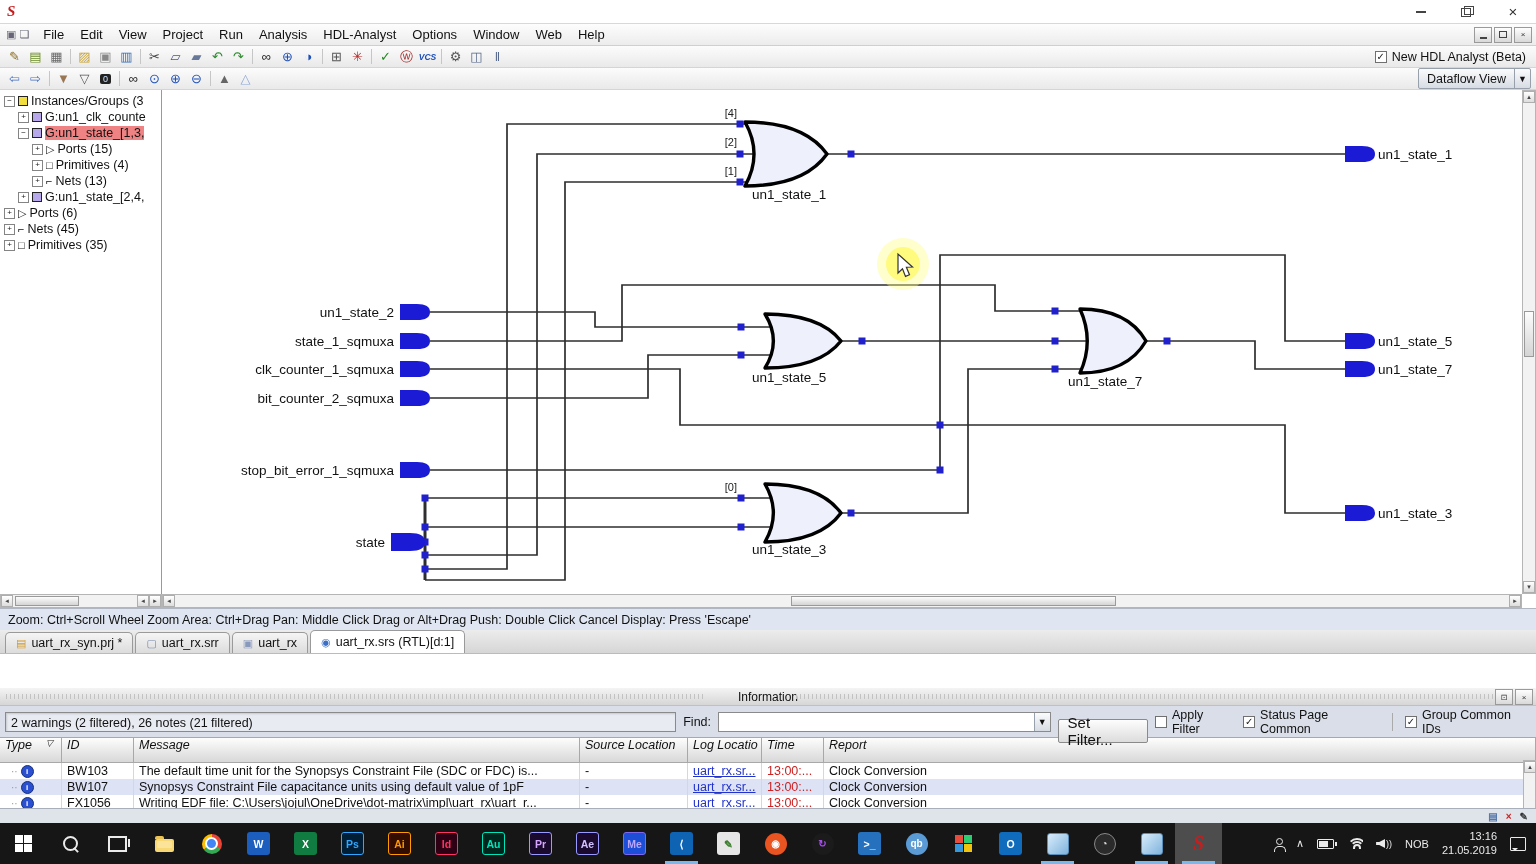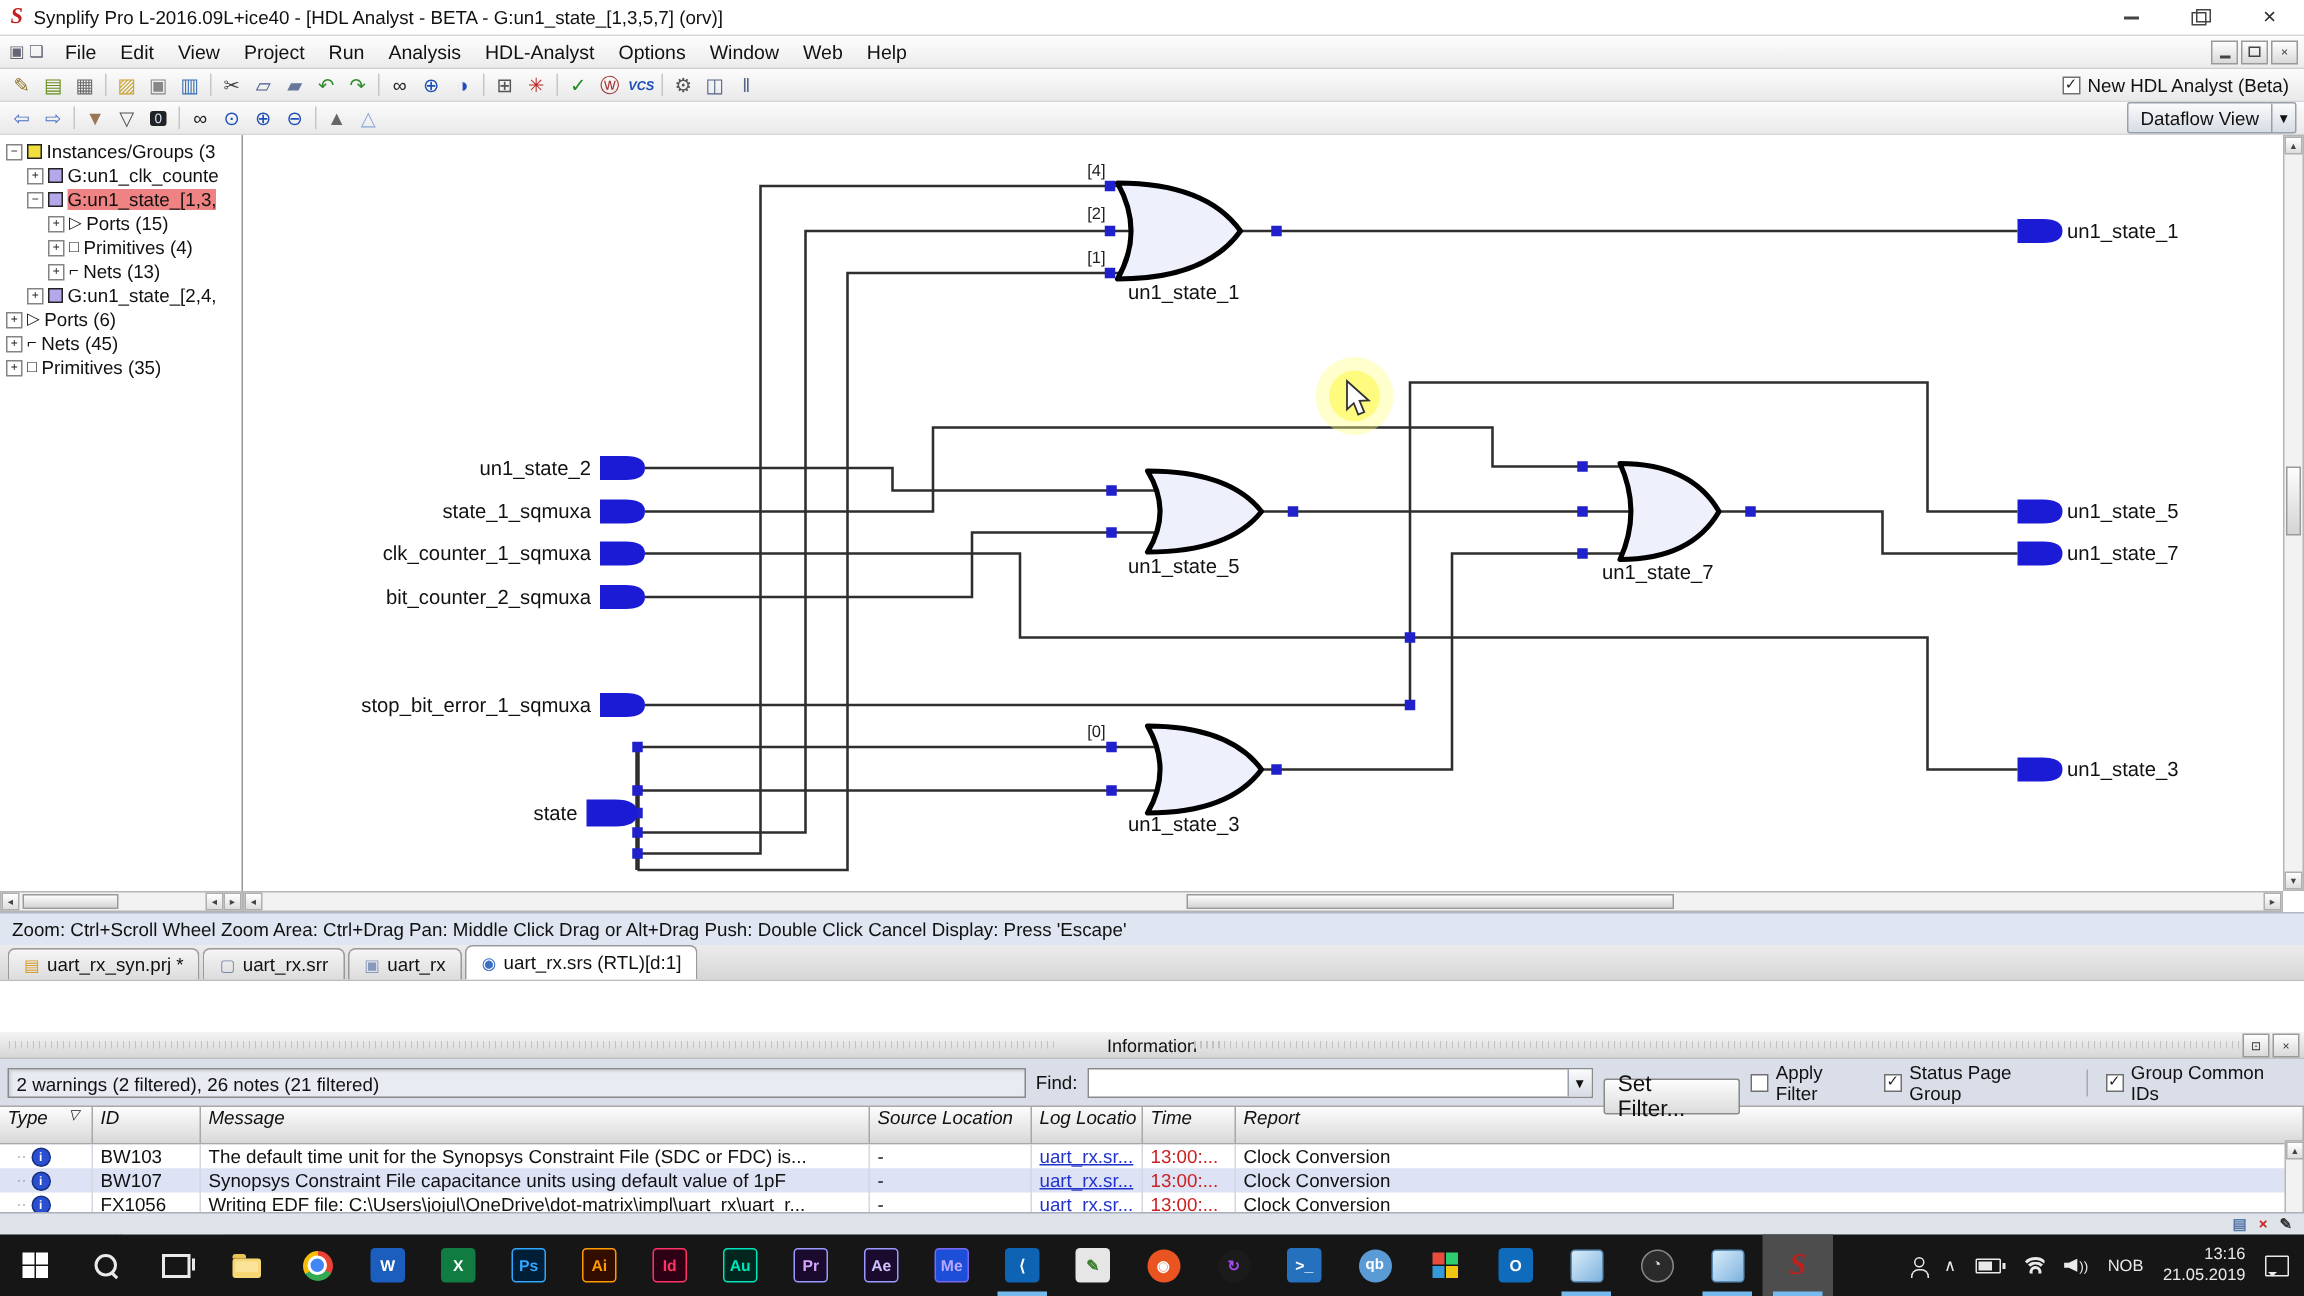--- a/index.html
+++ b/index.html
@@ -166,21 +166,20 @@
   .action-ctr{width:14px;height:12px;border:1.5px solid #eaeaea;border-radius:1px;position:relative;}
   .action-ctr::after{content:"";position:absolute;left:1px;bottom:-4px;border:3px solid transparent;border-top-color:#eaeaea;}
   
   text{font-family:"Liberation Sans",sans-serif;}
 </style>
 </head>
 <body>
 
 <div class="abs" id="titlebar">
   <span id="app-logo">S</span>
-  <span>Synplify Pro L-2016.09L+ice40 - [HDL Analyst - BETA - G:un1_state_[1,3,5,7] (orv)]</span>
   <div id="win-controls">
     <div class="win-btn wb-min"></div>
     <div class="win-btn wb-max"></div>
     <div class="win-btn wb-close">×</div>
   </div>
 </div>
 
 <div class="abs" id="menubar">
   <div class="menu-sysicons">
     <span>▣</span>
@@ -516,21 +515,21 @@
       <span class="varrow">▼</span>
     </div>
     <div class="pushbtn">Set Filter...</div>
     <div id="cbzone" style="display:flex;align-items:center;gap:10px;">
         <div class="cbgroup">
           <span class="cbx"></span>
           <span>Apply Filter</span>
         </div>
         <div class="cbgroup">
           <span class="cbx">✓</span>
-          <span>Status Page Group</span>
+          <span>Status Page Common</span>
         </div>
         <div class="vsep"></div>
         <div class="cbgroup">
           <span class="cbx">✓</span>
           <span>Group Common IDs</span>
         </div>
       </div>
   </div>
   <div id="msg-header">
       <div class="hcell c0">

